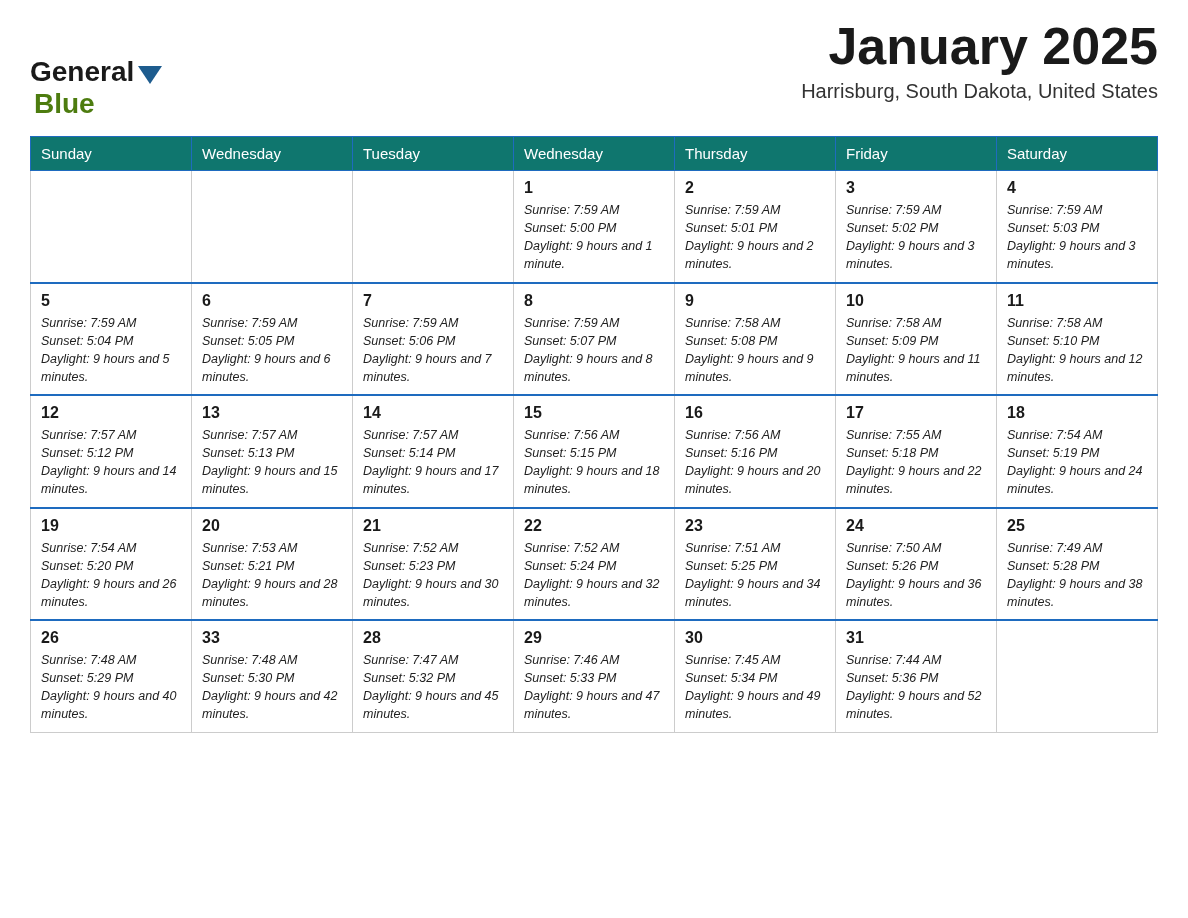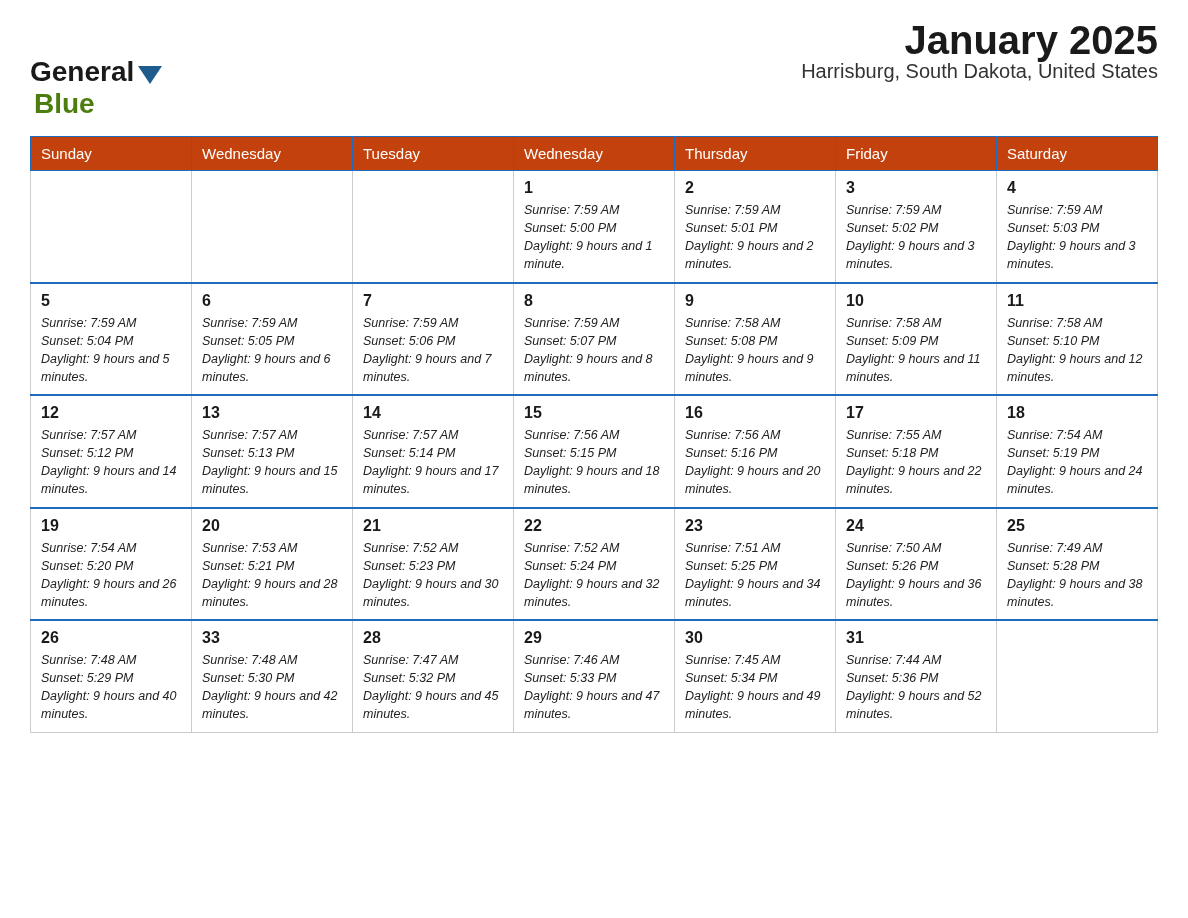--- a/index.html
+++ b/index.html
@@ -45,37 +45,37 @@
     .logo-blue {
       color: #4d7c0f;
       font-size: 28px;
       font-weight: bold;
       margin-left: 4px;
     }
     .title-area {
       text-align: right;
     }
     .month-title {
-      font-size: 40px;
+      font-size: 52px;
       font-weight: 900;
       color: #1a1a1a;
       line-height: 1;
     }
     .location-title {
       font-size: 20px;
       color: #333;
-      margin-top: 0;
+      margin-top: 8px;
     }
     .calendar-table {
       width: 100%;
       border-collapse: collapse;
       table-layout: fixed;
     }
     .calendar-table th {
-      background-color: #c2410c;
+      background-color: #0f766e;
       color: #fff;
       font-size: 15px;
       padding: 8px 10px;
       text-align: left;
       font-weight: normal;
       border: 1px solid #1e6bbf;
     }
     .calendar-table td {
       vertical-align: top;
       border: 1px solid #ccc;

